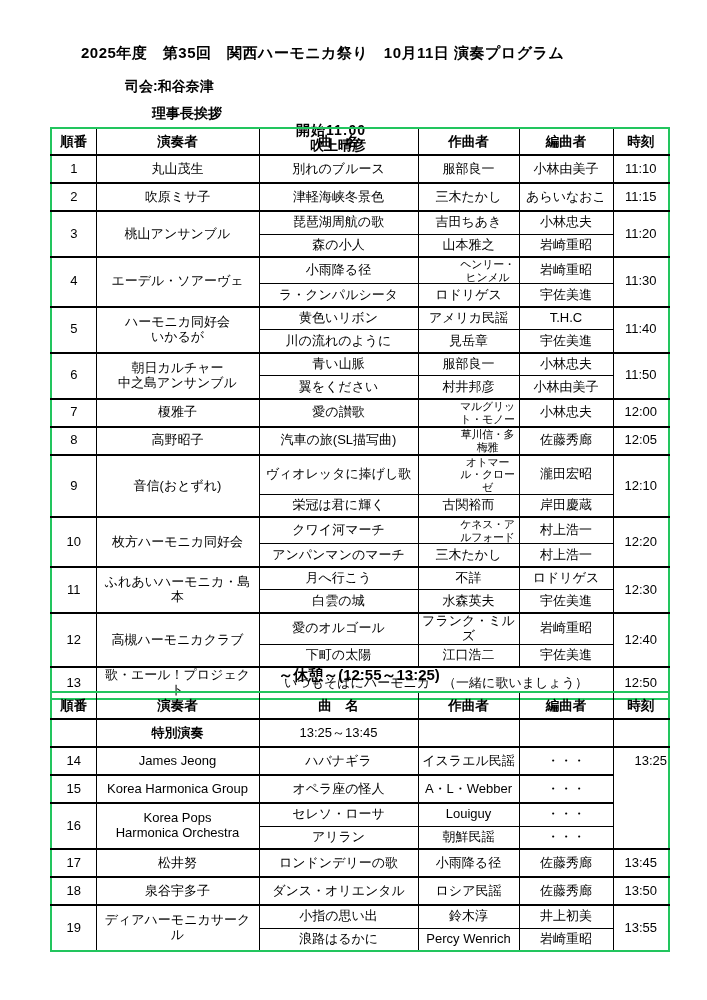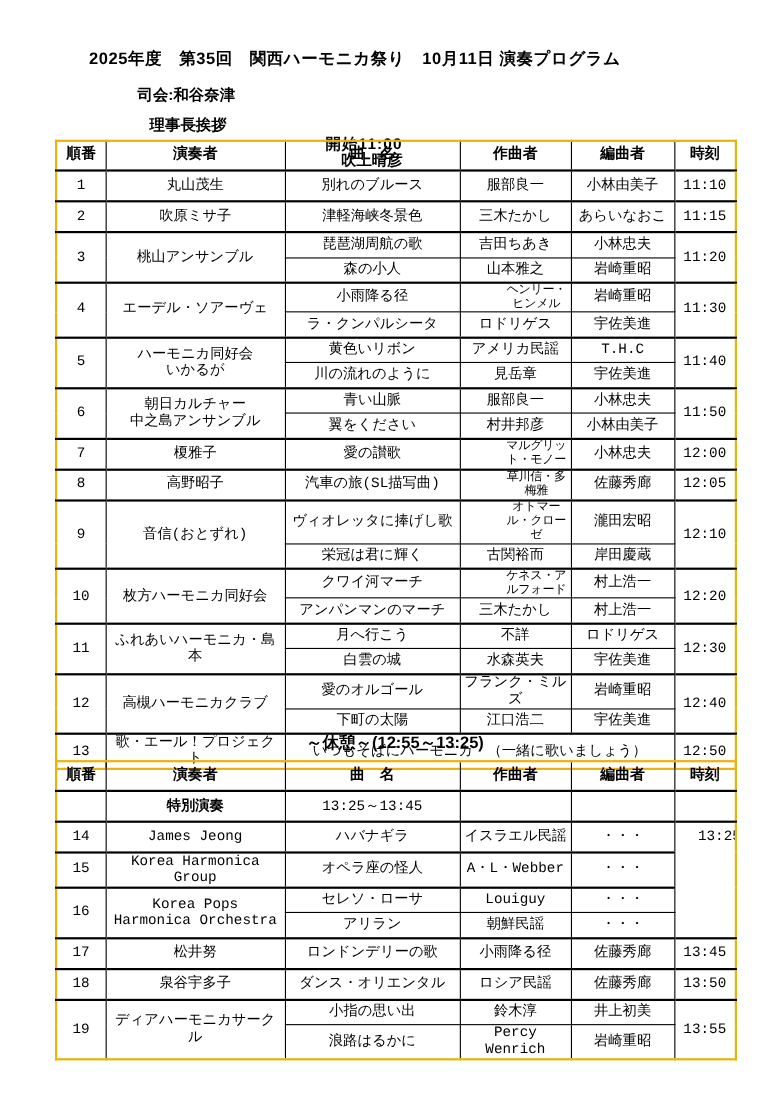--- a/index.html
+++ b/index.html
@@ -5,24 +5,24 @@
   html,body { margin:0; padding:0; }
   body {
     width:707px; height:1000px; background:#ffffff; color:#000;
     font-family:"Liberation Sans","DejaVu Sans",sans-serif;
     position:relative; overflow:hidden;
   }
   .title { position:absolute; left:81px; top:44px; font-size:15px; font-weight:bold; letter-spacing:.5px; }
   .hdr  { position:absolute; font-size:14px; font-weight:bold;text-align:right; }
   .mc    { left:125px; top:78px; }
   .start { left:296px; top:78px; letter-spacing:1px;margin-top:44px; }
-  .role  { left:136px; top:105px; }
+  .role  { left:152px; top:105px; }
   .gname { left:310px; top:105px;margin-top:32px; }
 
-  table.t { position:absolute; left:50px; width:618px; border-collapse:collapse; table-layout:fixed; border:2px solid #eab308;font-family:Liberation Mono, monospace; }
+  table.t { position:absolute; left:50px; width:618px; border-collapse:collapse; table-layout:fixed; border:2px solid #22c55e; }
   #t1 { top:127px; }
   #t2 { top:691px; }
   .break { position:absolute; left:50px; top:666px; width:618px; text-align:center; font-size:15px; font-weight:bold; }
 
   td { border:1px solid #000; text-align:center; vertical-align:middle; font-size:13px; padding:0 2px; line-height:1.15; overflow:hidden; }
   tr.hd td { font-weight:bold; border-bottom:2px solid #000; font-size:13.5px; }
   tr.grp td { border-top:2px solid #000; }
   tr.h27 { height:27px; } tr.h28 { height:28px; } tr.h23 { height:23px; }
   .pre { white-space:pre-line; }
   .small { font-size:11px; letter-spacing:-.3px;padding-left:40px; }

